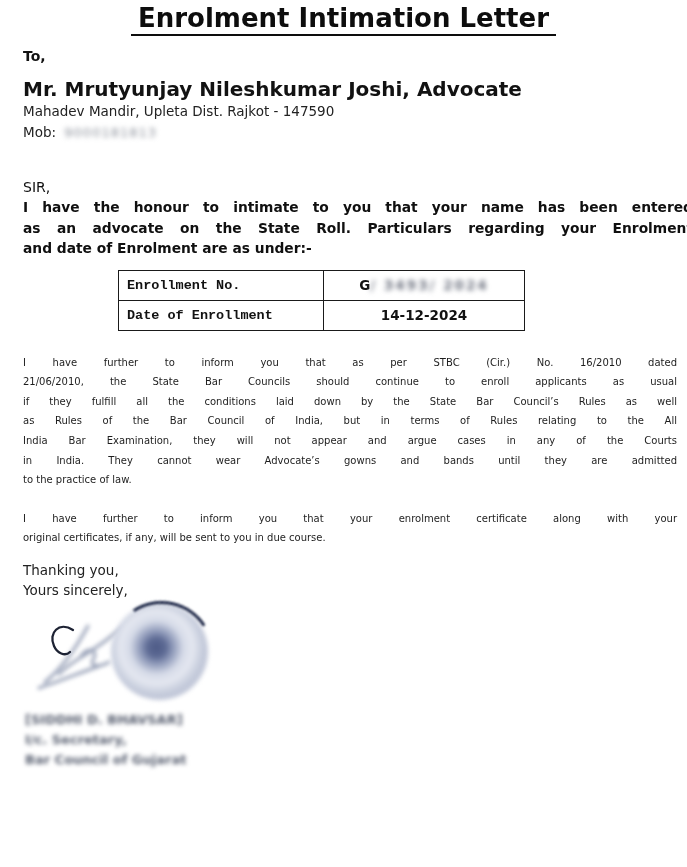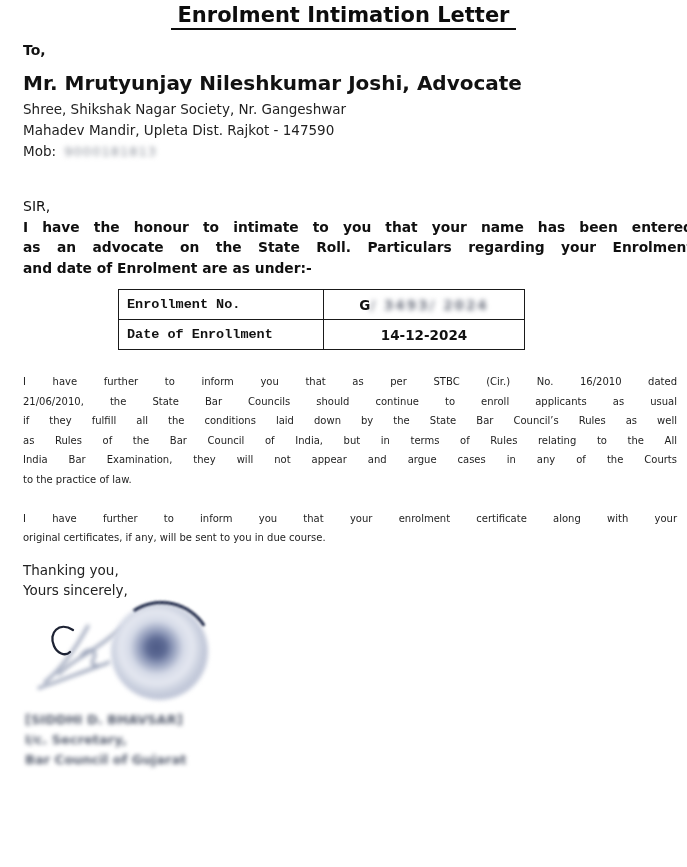--- a/index.html
+++ b/index.html
@@ -9,21 +9,21 @@
     overflow: hidden;
     font-family: "DejaVu Sans", "Liberation Sans", sans-serif;
     color: #1f1f1f;
   }
   .page { position: relative; width: 687px; height: 867px; background: #fff; }
 
   
   .title { margin-top: 4px; text-align: center; }
   .title-text {
     display: inline-block;
-    font-size: 21px; font-weight: bold; color: #0d0d0d;
+    font-size: 26px; font-weight: bold; color: #0d0d0d;
     border-bottom: 2.5px solid #0d0d0d;
     padding: 0 7px 1px 7px;
     line-height: 1.1;
   }
 
   .content { padding: 0 10px 0 23px; }
 
   .to   { margin-top: 12px; font-size: 14px; font-weight: bold; color: #121212; }
   .name { margin-top: 13px; font-size: 20px; font-weight: bold; color: #121212; }
   .addr { font-size: 13.5px; line-height: 21px; color: #222; }
@@ -103,21 +103,20 @@
 <div class="page">
 
   <div class="title">
     <span class="title-text">Enrolment Intimation Letter</span>
   </div>
 
   <div class="content">
 
     <div class="to">To,</div>
     <div class="name">Mr. Mrutyunjay Nileshkumar Joshi, Advocate</div>
-    <div class="addr addr-first">Shree, Shikshak Nagar Society, Nr. Gangeshwar</div>
     <div class="addr">Mahadev Mandir, Upleta  Dist. Rajkot - 147590</div>
     <div class="addr">
       <span>Mob:</span>
       <span class="redact blur-mob">9000181813</span>
     </div>
 
     <div class="sir">SIR,</div>
     <div class="para intro">
         <div class="tline">I have the honour to intimate to you that your name has been entered</div>
         <div class="tline">as an advocate on the State Roll. Particulars regarding your Enrolment</div>
@@ -136,20 +135,21 @@
       </tr>
     </tbody>
       </table>
 
     <div class="para body-para first-body">
         <div class="tline">I have further to inform you that as per STBC (Cir.) No. 16/2010 dated</div>
         <div class="tline">21/06/2010, the State Bar Councils should continue to enroll applicants as usual</div>
         <div class="tline">if they fulfill all the conditions laid down by the State Bar Council’s Rules as well</div>
         <div class="tline">as Rules of the Bar Council of India, but in terms of Rules relating to the All</div>
         <div class="tline">India Bar Examination, they will not appear and argue cases in any of the Courts</div>
+        <div class="tline">in India.  They cannot wear Advocate’s gowns and bands until they are admitted</div>
         <div class="tline tlast">to the practice of law.</div>
       </div>
     <div class="para body-para">
         <div class="tline">I have further to inform you that your enrolment certificate along with your</div>
         <div class="tline tlast">original certificates, if any, will be sent to you in due course.</div>
       </div>
 
     <div class="close close-first">Thanking you,</div>
     <div class="close">Yours sincerely,</div>
 

